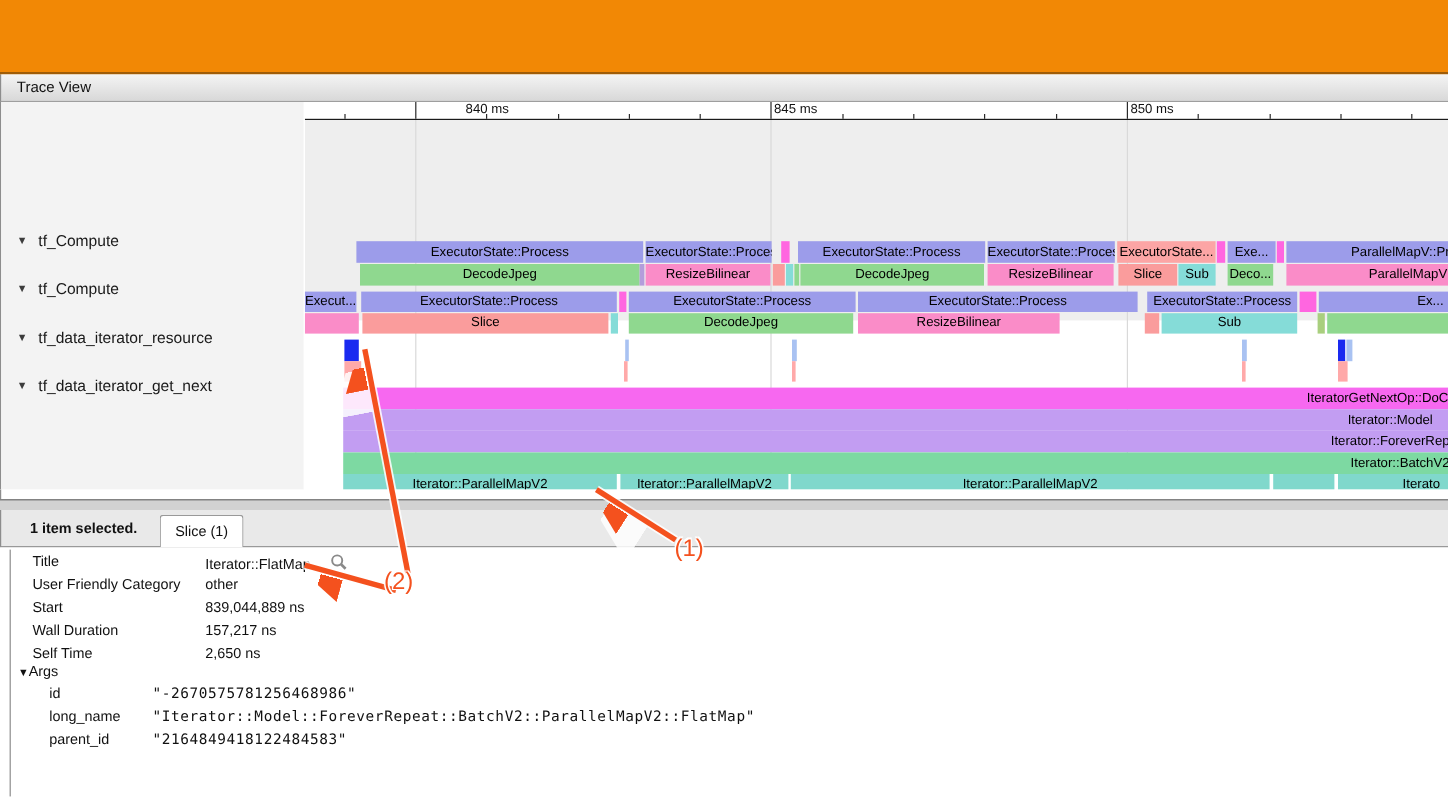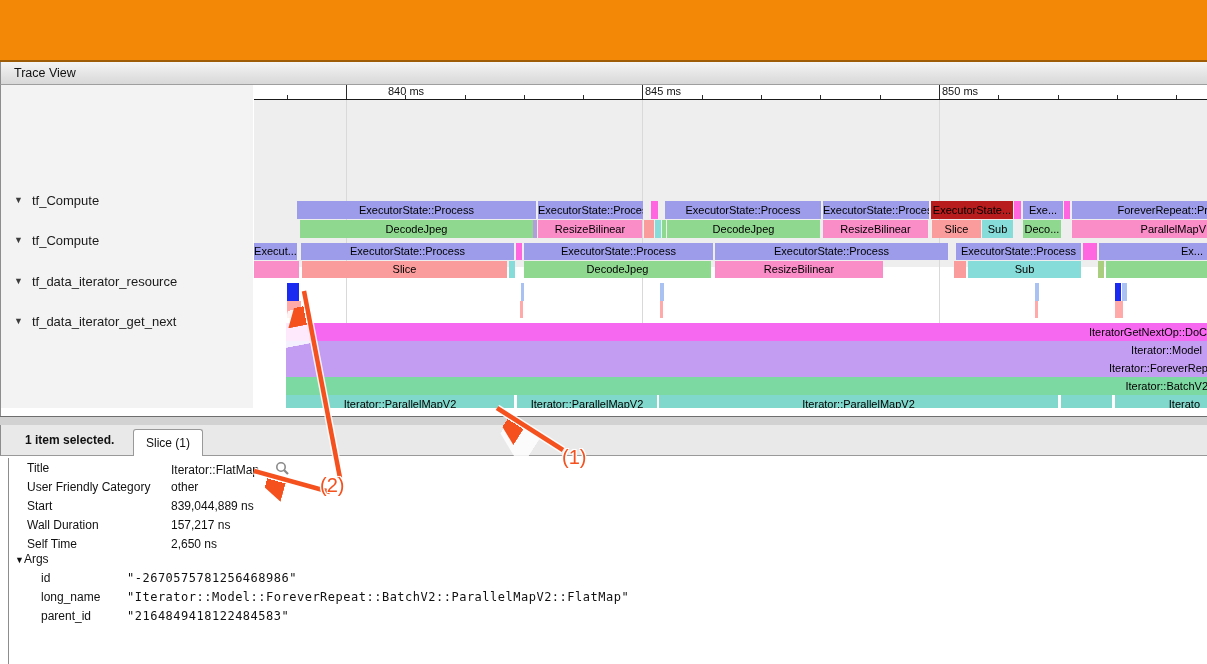--- a/index.html
+++ b/index.html
@@ -92,25 +92,25 @@
           <div class="gridline" style="left: 388px;"></div>
           <div class="gridline" style="left: 685px;"></div>
         </div>
       <div id="bars">
           <div class="trace-row" style="top: 104px; height: 18px;">
             <div class="seg" style="left: 43px; width: 239px; height: 18px; line-height: 18px; background: rgb(156, 156, 234); text-align: center;">ExecutorState::Process</div>
             <div class="seg" style="left: 284px; width: 105px; height: 18px; line-height: 18px; background: rgb(156, 156, 234); text-align: center;">ExecutorState::Process</div>
             <div class="seg" style="left: 397px; width: 7px; height: 18px; line-height: 18px; background: rgb(255, 102, 224); text-align: center;"></div>
             <div class="seg" style="left: 411px; width: 156px; height: 18px; line-height: 18px; background: rgb(156, 156, 234); text-align: center;">ExecutorState::Process</div>
             <div class="seg" style="left: 569px; width: 106px; height: 18px; line-height: 18px; background: rgb(156, 156, 234); text-align: center;">ExecutorState::Process</div>
-            <div class="seg" style="left: 677px; width: 82px; height: 18px; line-height: 18px; background: #b91c1c; text-align: center;">ExecutorState...</div>
+            <div class="seg" style="left: 677px; width: 82px; height: 18px; line-height: 18px; background: #fca5a5; text-align: center;">ExecutorState...</div>
             <div class="seg" style="left: 760px; width: 7px; height: 18px; line-height: 18px; background: rgb(255, 102, 224); text-align: center;"></div>
             <div class="seg" style="left: 769px; width: 40px; height: 18px; line-height: 18px; background: rgb(156, 156, 234); text-align: center;">Exe...</div>
             <div class="seg" style="left: 810px; width: 6px; height: 18px; line-height: 18px; background: rgb(255, 102, 224); text-align: center;"></div>
-            <div class="seg" style="left: 818px; width: 136px; height: 18px; line-height: 18px; background: rgb(156, 156, 234); text-align: right; padding-right: 0px;">ForeverRepeat::Pr</div>
+            <div class="seg" style="left: 818px; width: 136px; height: 18px; line-height: 18px; background: rgb(156, 156, 234); text-align: right; padding-right: 0px;">ParallelMapV::Pr</div>
           </div>
           <div class="trace-row" style="top: 123px; height: 18px;">
             <div class="seg" style="left: 46px; width: 233px; height: 18px; line-height: 18px; background: rgb(143, 216, 143); text-align: center;">DecodeJpeg</div>
             <div class="seg" style="left: 279px; width: 4px; height: 18px; line-height: 18px; background: rgb(179, 157, 219); text-align: center;"></div>
             <div class="seg" style="left: 284px; width: 104px; height: 18px; line-height: 18px; background: rgb(250, 140, 200); text-align: center;">ResizeBilinear</div>
             <div class="seg" style="left: 390px; width: 10px; height: 18px; line-height: 18px; background: rgb(250, 156, 156); text-align: center;"></div>
             <div class="seg" style="left: 401px; width: 6px; height: 18px; line-height: 18px; background: rgb(133, 220, 216); text-align: center;"></div>
             <div class="seg" style="left: 408px; width: 4px; height: 18px; line-height: 18px; background: rgb(143, 216, 143); text-align: center;"></div>
             <div class="seg" style="left: 413px; width: 153px; height: 18px; line-height: 18px; background: rgb(143, 216, 143); text-align: center;">DecodeJpeg</div>
             <div class="seg" style="left: 569px; width: 105px; height: 18px; line-height: 18px; background: rgb(250, 140, 200); text-align: center;">ResizeBilinear</div>
@@ -152,21 +152,21 @@
             <div class="seg" style="left: 33px; width: 14px; height: 17px; line-height: 17px; background: rgb(255, 169, 169); text-align: center;"></div>
             <div class="seg" style="left: 266px; width: 3px; height: 17px; line-height: 17px; background: rgb(255, 169, 169); text-align: center;"></div>
             <div class="seg" style="left: 406px; width: 3px; height: 17px; line-height: 17px; background: rgb(255, 169, 169); text-align: center;"></div>
             <div class="seg" style="left: 781px; width: 3px; height: 17px; line-height: 17px; background: rgb(255, 169, 169); text-align: center;"></div>
             <div class="seg" style="left: 861px; width: 8px; height: 17px; line-height: 17px; background: rgb(255, 169, 169); text-align: center;"></div>
           </div>
           <div class="trace-row" style="top: 226px; height: 18px;">
             <div class="seg" style="left: 32px; width: 922px; height: 18px; line-height: 18px; background: rgb(247, 104, 240); text-align: right; padding-right: 1px;">IteratorGetNextOp::DoC</div>
           </div>
           <div class="trace-row" style="top: 244px; height: 18px;">
-            <div class="seg" style="left: 32px; width: 922px; height: 18px; line-height: 18px; background: rgb(194, 157, 242); text-align: right; padding-right: 6px;">Iterator::Model</div>
+            <div class="seg" style="left: 32px; width: 922px; height: 18px; line-height: 18px; background: rgb(194, 157, 242); text-align: right; padding-right: 14px;">Iterator::Model</div>
           </div>
           <div class="trace-row" style="top: 262px; height: 18px;">
             <div class="seg" style="left: 32px; width: 922px; height: 18px; line-height: 18px; background: rgb(194, 157, 242); text-align: right; padding-right: 0px;">Iterator::ForeverRep</div>
           </div>
           <div class="trace-row" style="top: 280px; height: 18px;">
             <div class="seg" style="left: 32px; width: 922px; height: 18px; line-height: 18px; background: rgb(125, 217, 162); text-align: right; padding-right: 0px;">Iterator::BatchV2</div>
           </div>
           <div class="trace-row" style="top: 298px; height: 18px;">
             <div class="seg" style="left: 32px; width: 228px; height: 18px; line-height: 18px; background: rgb(128, 216, 204); text-align: center;">Iterator::ParallelMapV2</div>
             <div class="seg" style="left: 263px; width: 140px; height: 18px; line-height: 18px; background: rgb(128, 216, 204); text-align: center;">Iterator::ParallelMapV2</div>

